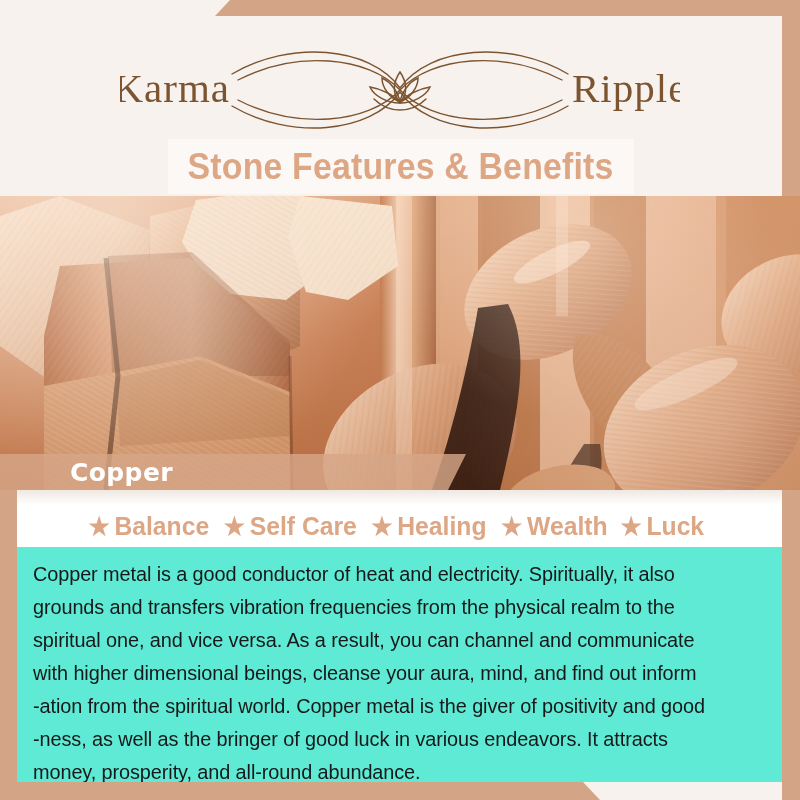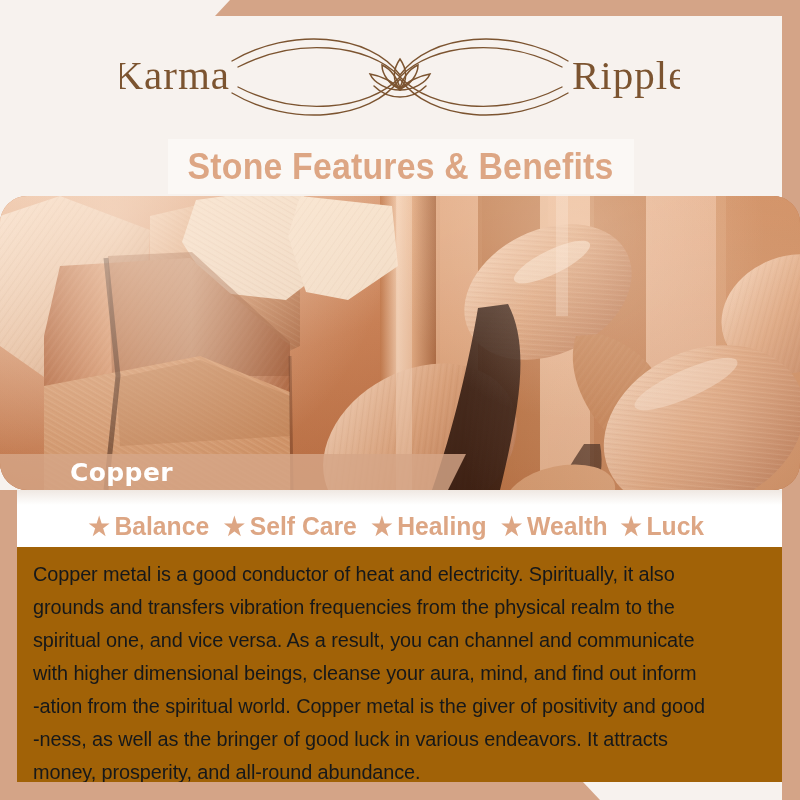--- a/index.html
+++ b/index.html
@@ -44,21 +44,21 @@
   .frame-left-bar {
     position: absolute;
     left: 0; top: 490px;
     width: 17px; bottom: 0;
     background: #d4a487;
   }
 
   
   .logo-wrap {
     position: absolute;
-    top: 27px; left: 0; right: 0;
+    top: 40px; left: 0; right: 0;
     height: 100px;
     display: flex;
     align-items: center;
     justify-content: center;
   }
   .logo-svg { display: block; }
   .logo-text {
     font-family: "Liberation Serif", serif;
     font-size: 41px;
     fill: #7c5430;
@@ -86,21 +86,20 @@
     white-space: nowrap;
   }
 
   
   .photo {
     position: absolute;
     top: 196px; left: 0;
     width: 800px; height: 294px;
     overflow: hidden;
     background: #c98a63;
-    border-radius: 27px;
   }
   .photo svg { display: block; width: 800px; height: 294px; }
 
   
   .photo-glow {
     position: absolute; inset: 0;
     background:
       radial-gradient(circle at 14% 8%, rgba(255,240,226,.55), rgba(255,240,226,0) 38%),
       radial-gradient(circle at 72% 12%, rgba(255,236,218,.35), rgba(255,236,218,0) 30%),
       radial-gradient(circle at 90% 80%, rgba(255,226,205,.25), rgba(255,226,205,0) 34%),
@@ -152,21 +151,21 @@
     font-size: 25px;
     margin-right: 5px;
     line-height: 1;
   }
   .benefit-label { margin-right: 8px; }
 
   
   .body-panel {
     position: absolute;
     top: 547px; left: 17px; right: 18px; bottom: 18px;
-    background: #a16207;
+    background: #5eead4;
     padding: 10px 14px 0 16px;
   }
   .body-text {
     font-family: "Liberation Sans Narrow", "Liberation Sans", sans-serif;
     font-size: 20.5px;
     line-height: 33px;
     color: #16181a;
     letter-spacing: -.1px;
     transform: scaleX(.97);
     transform-origin: left top;

